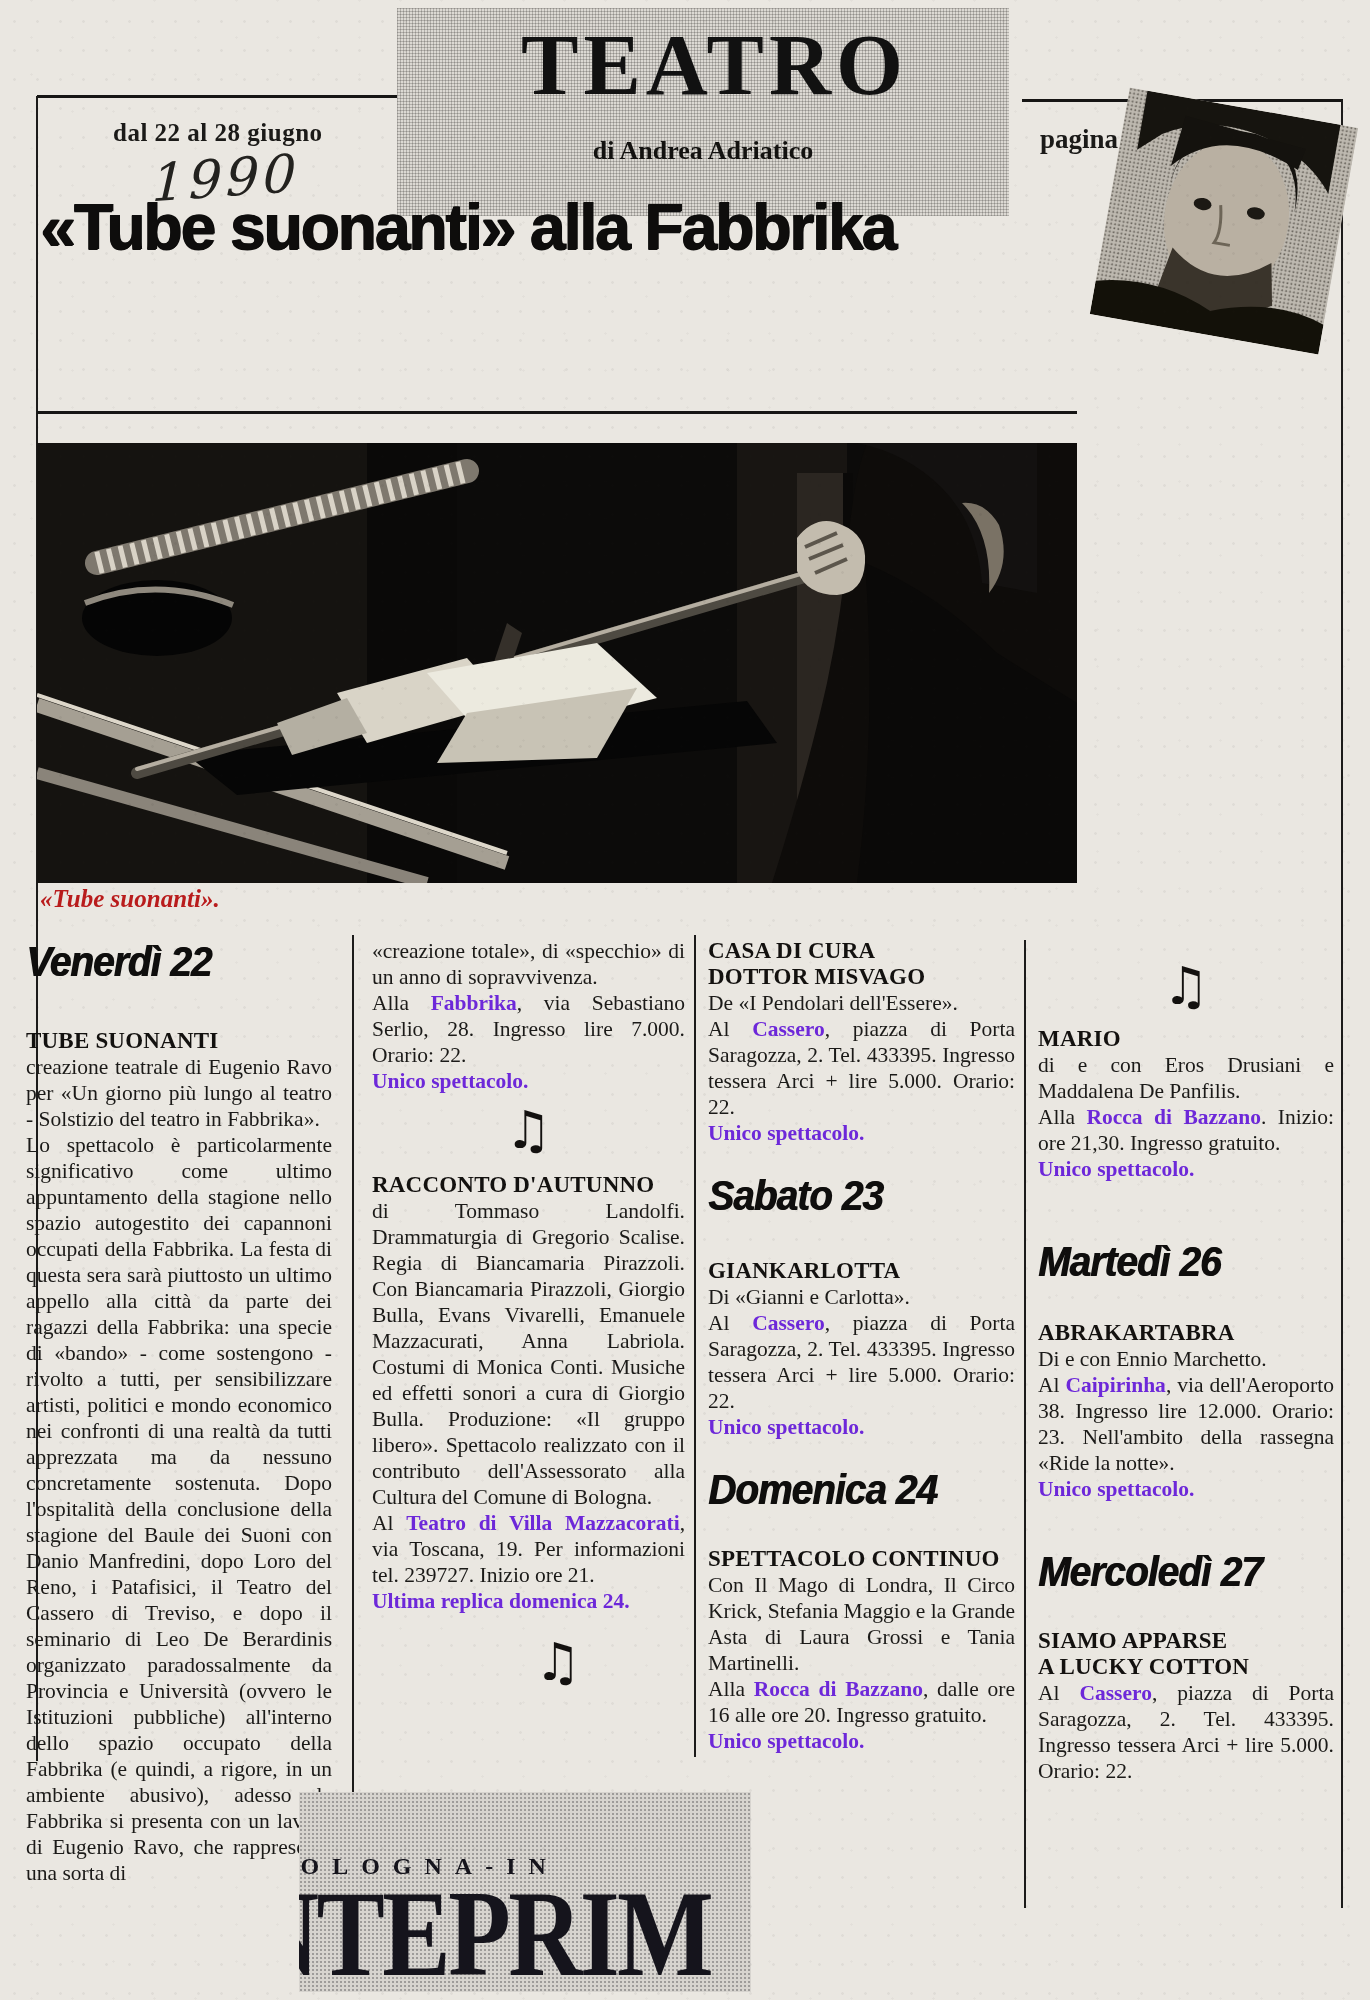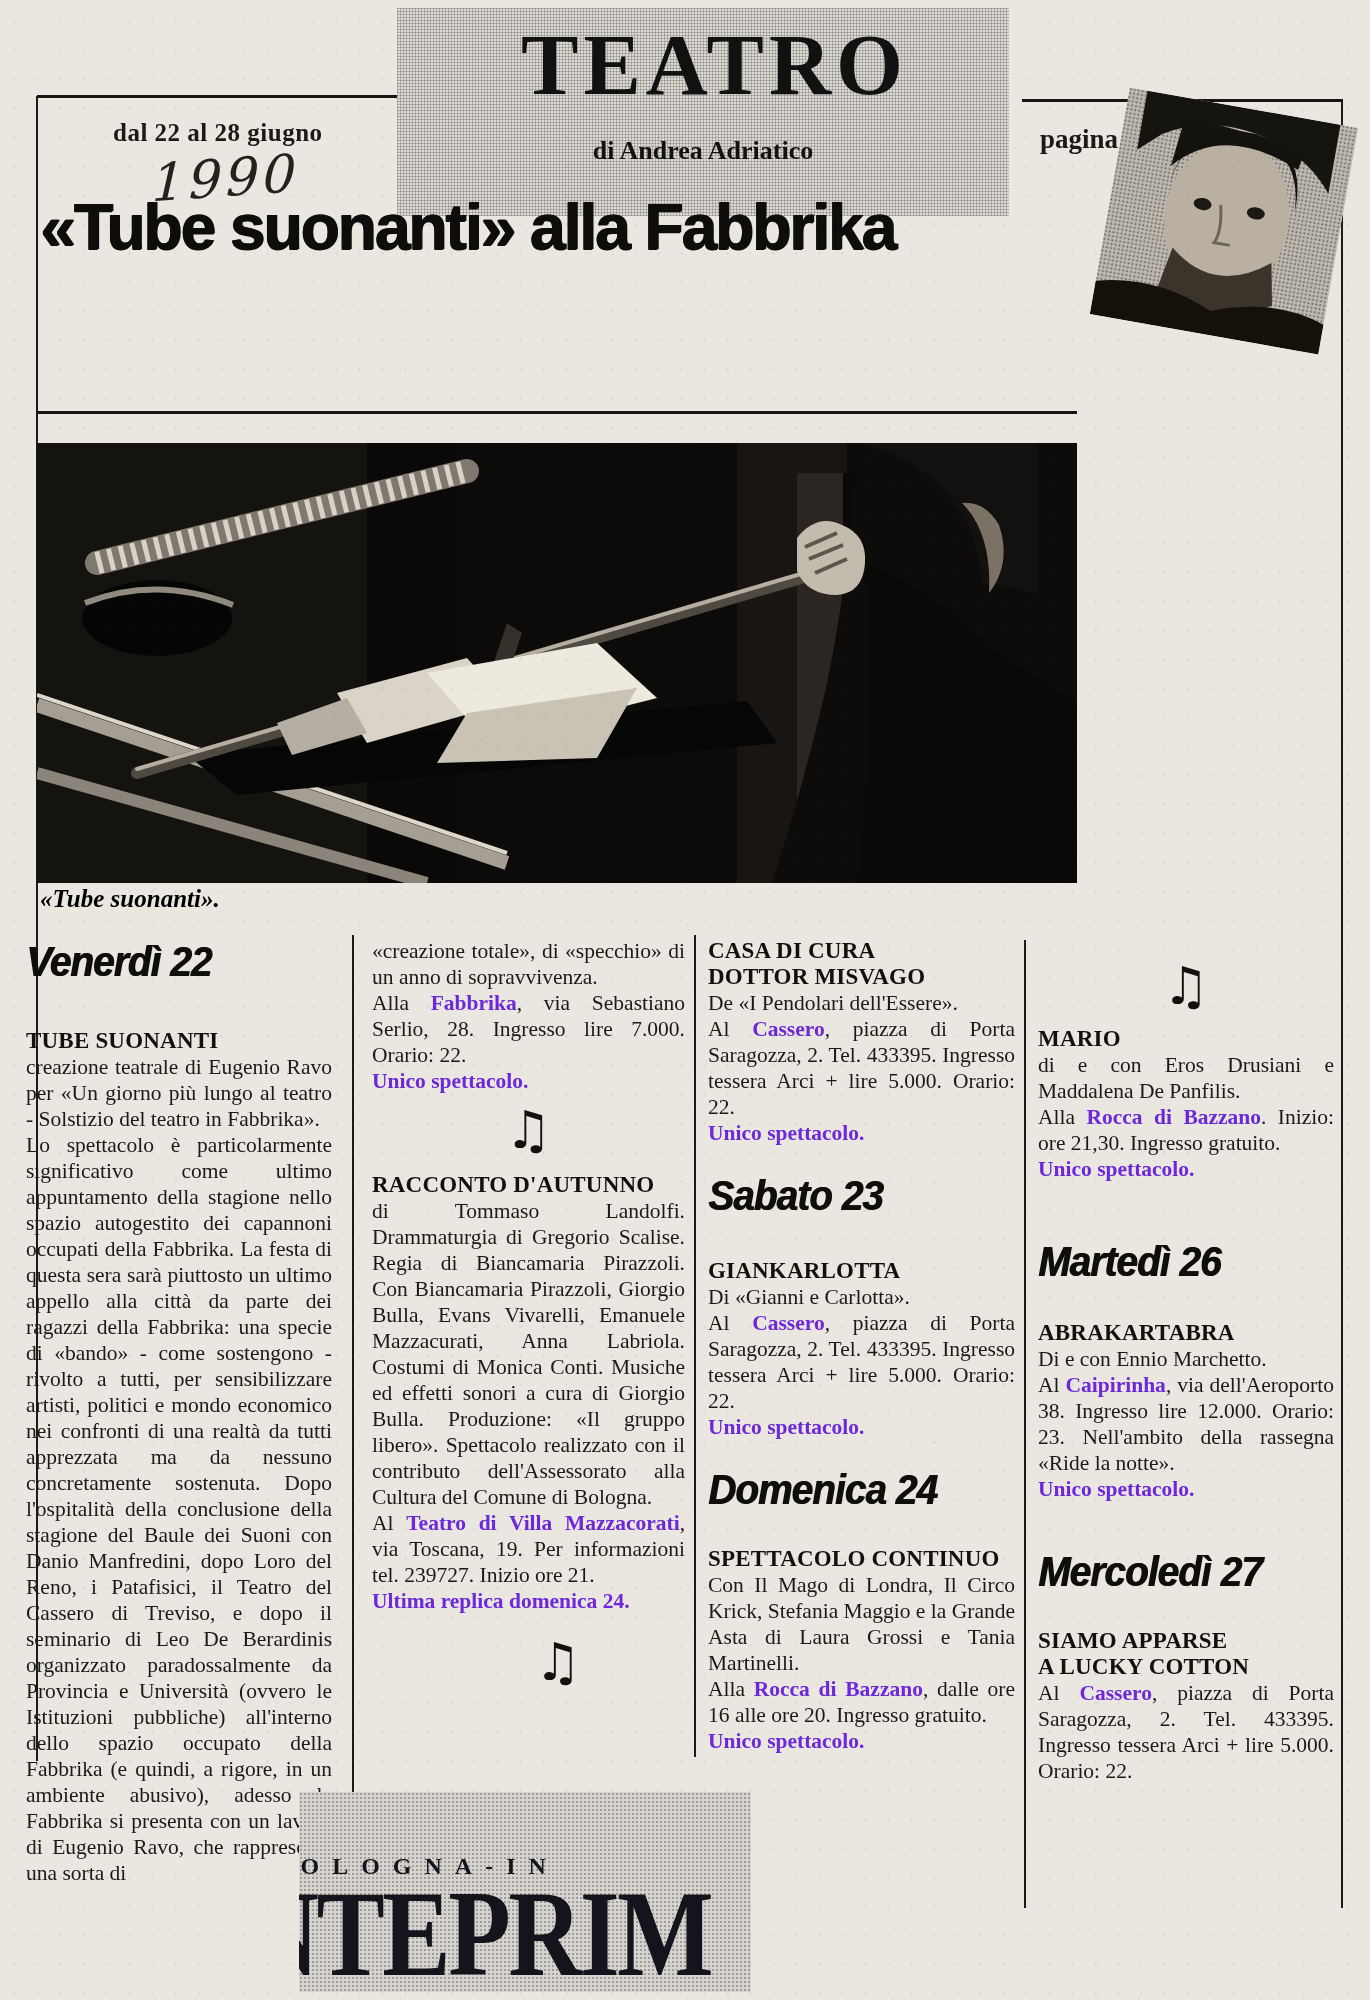--- a/index.html
+++ b/index.html
@@ -36,21 +36,21 @@
 
   .portrait{left:1108px;top:106px;width:232px;height:230px;transform:rotate(10deg);overflow:hidden;}
 
   
   .headline{
     left:40px;top:186px;width:1060px;
     font-family:"Liberation Sans",sans-serif;font-weight:700;font-style:normal;
     font-size:64px;line-height:82px;letter-spacing:-2px;color:#0e0d0c;
     text-shadow:1.3px 0 0 #0e0d0c, 0 .6px 0 #0e0d0c;
   }
-  .caption{font:700 25px/1 "Liberation Serif",serif;font-style:italic;color:#000000;}
+  .caption{font:700 25px/1 "Liberation Serif",serif;font-style:italic;color:#b91c1c;}
 
   
   .col{position:absolute;}
   .day{
     font-family:"Liberation Sans",sans-serif;font-weight:700;font-style:italic;
     font-size:43px;line-height:46px;color:#0f0e0d;letter-spacing:-1px;
     transform:scaleX(.9);transform-origin:left;
     text-shadow:1px 0 0 #0f0e0d;white-space:nowrap;
   }
   .evt-title{font:700 23px/26px "Liberation Serif",serif;color:#13110f;letter-spacing:.2px;}

